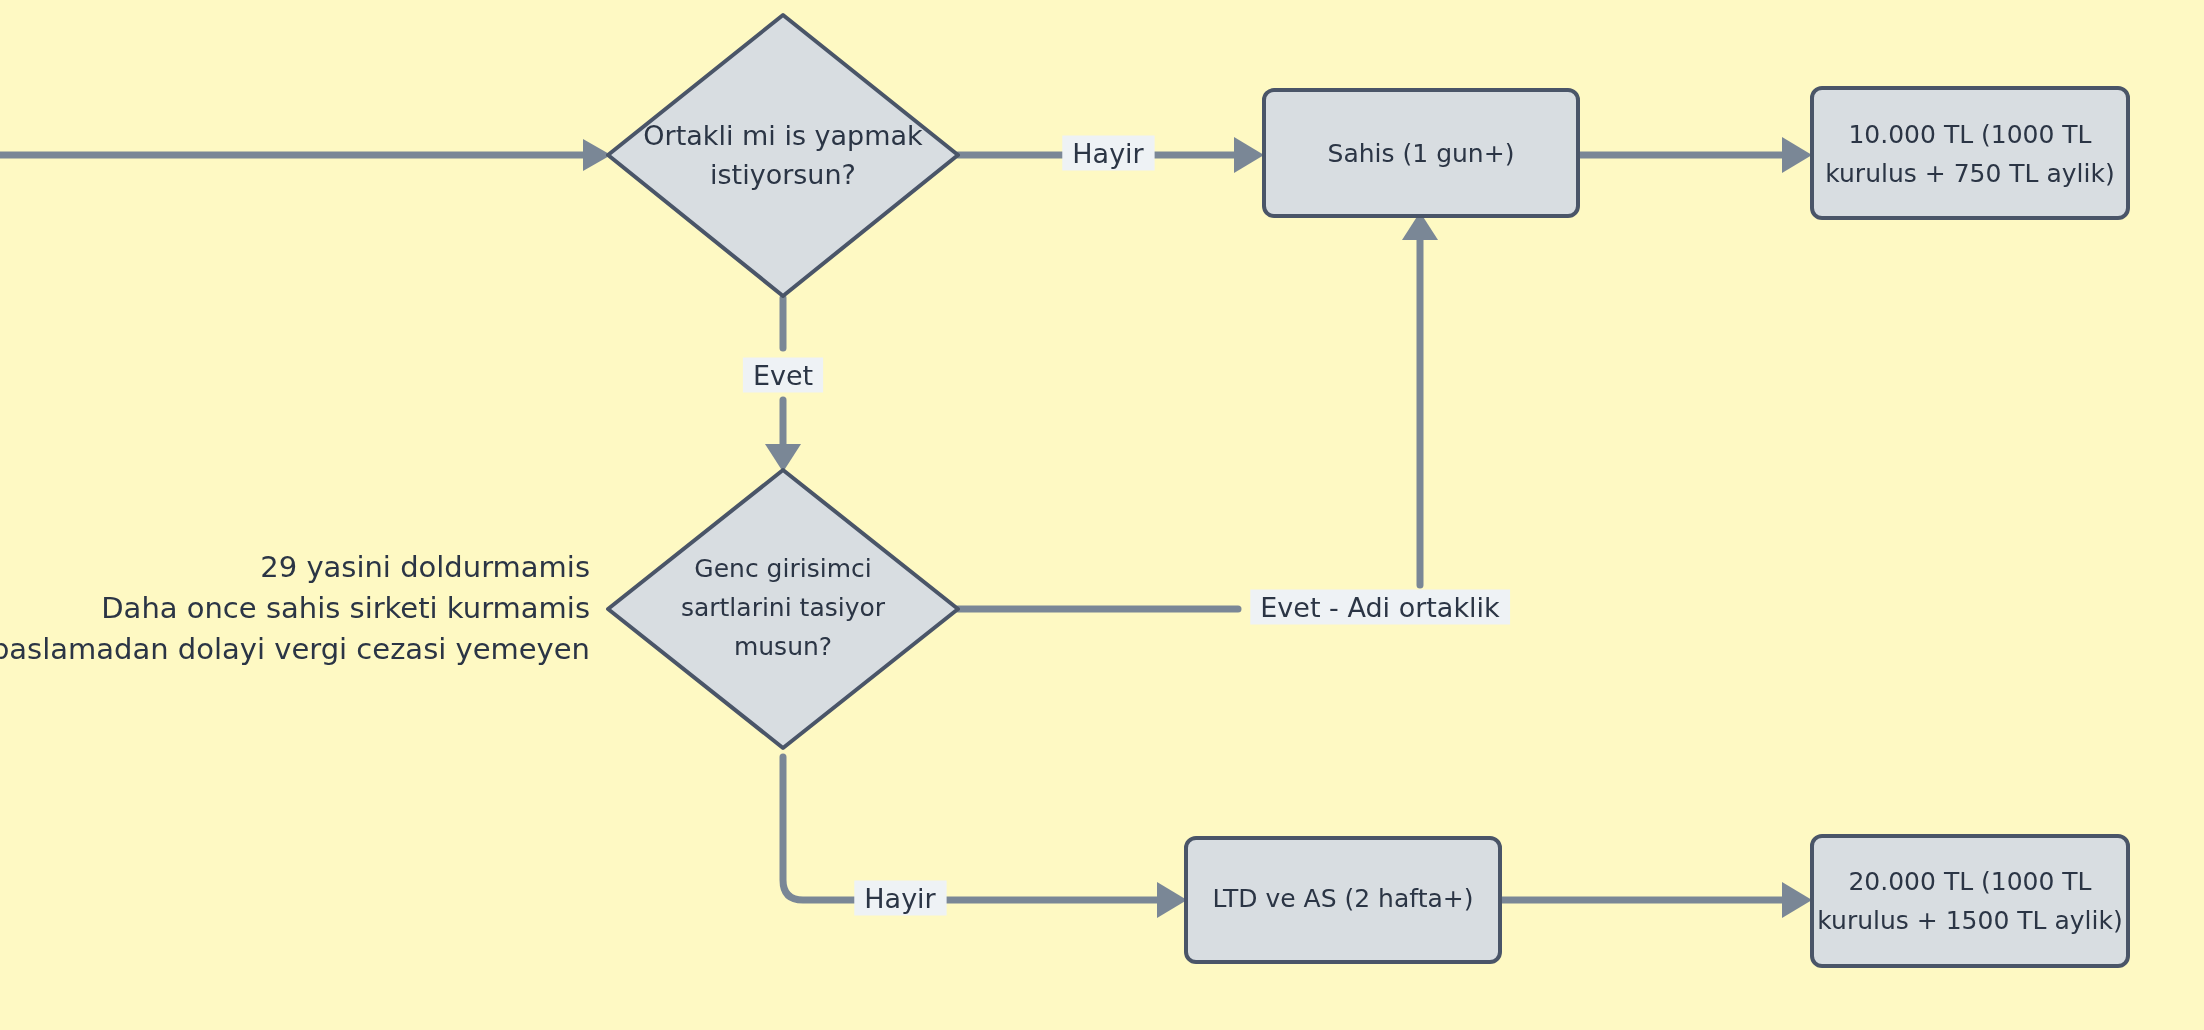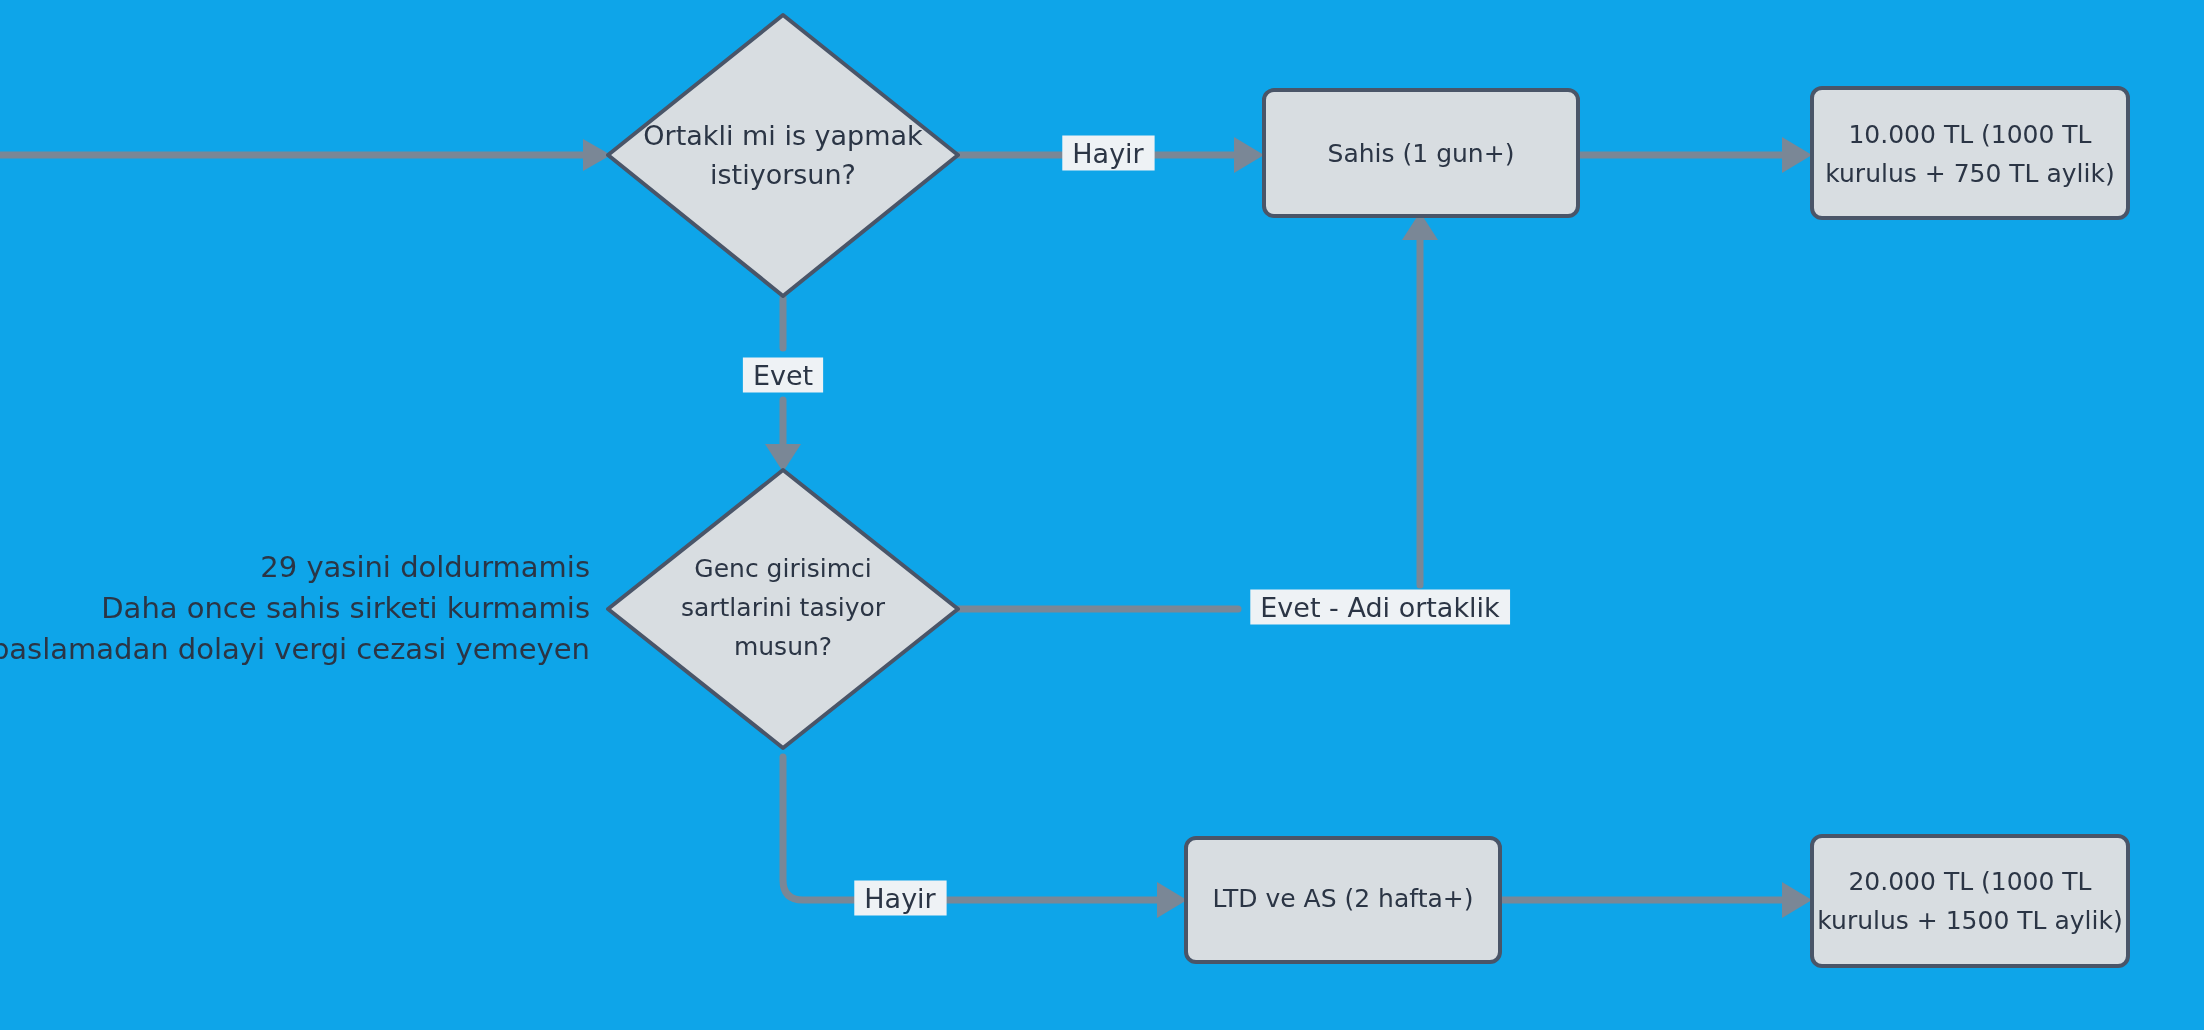--- a/index.html
+++ b/index.html
@@ -64,21 +64,21 @@
     text-anchor: end;
     dominant-baseline: middle;
   }
   .label-bg {
     fill: #eef2f5;
   }
 </style>
 </head>
 <body style="background: rgb(238, 242, 245);">
 
-<div id="canvas" style="background: #0ea5e9;">
+<div id="canvas" style="background: #fef9c3;">
 
   <svg id="flow" viewBox="0 0 2204 1030">
 
     <g>
       <line class="edge-line" x1="0" y1="155" x2="583" y2="155" stroke="#7a8796"></line>
       <polygon class="edge-arrow" points="583,139 611,155 583,171" fill="#7a8796"></polygon>
     </g>
 
     <g>
       <line class="edge-line" x1="958" y1="155" x2="1063" y2="155" stroke="#7a8796"></line>

